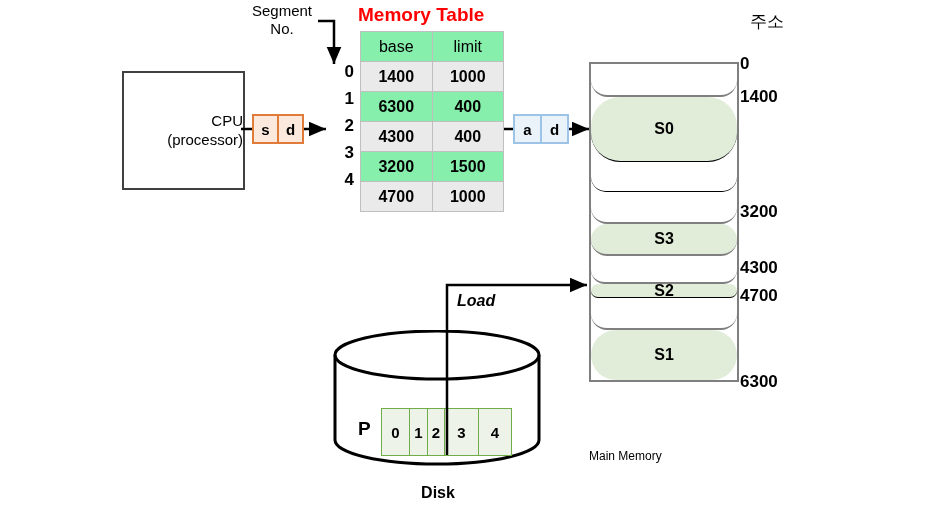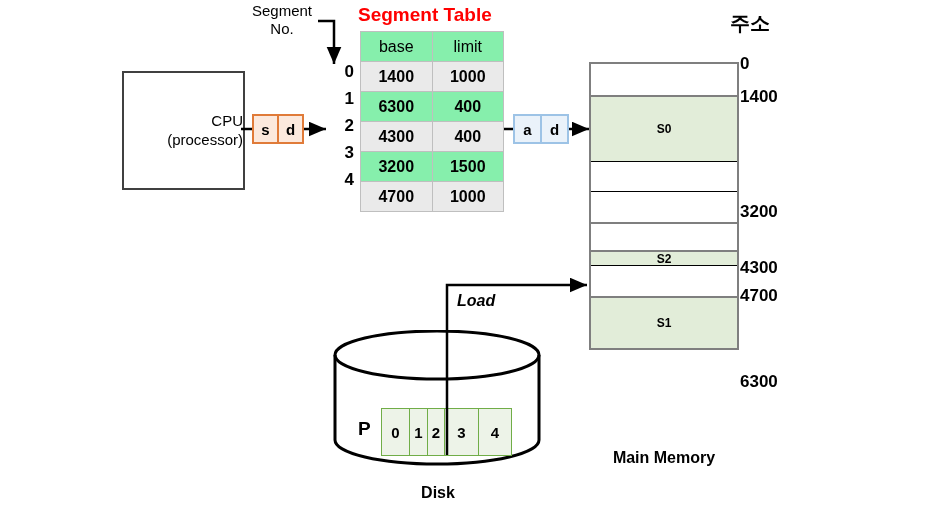--- a/index.html
+++ b/index.html
@@ -37,27 +37,27 @@
   #idx-col{left:330px;top:58px;width:24px;text-align:right;}
   #idx-col div{height:27px;line-height:27px;font-size:17px;font-weight:bold;}
   #segno-label{left:236px;top:2px;width:92px;text-align:center;
                font-size:15px;font-weight:normal;line-height:1.2;}
 
   
   #mem{left:589px;top:62px;width:146px;border:2px solid #7F7F7F;
        box-sizing:content-box;background:#fff;}
   #mem div.row{border-bottom:1px solid #000;box-sizing:border-box;
        display:flex;align-items:center;justify-content:center;
-       font-size:12px;font-weight:bold;background:#fff;}
+       font-size:16px;font-weight:bold;background:#fff;border-radius:29px;}
   #mem div.row:last-child{border-bottom:none;}
   #mem div.row.seg{background:#E2EDD9;}
   #mem div.row.thick{border-bottom:2px solid #7F7F7F;}
-  #mem-label{left:589px;top:449px;width:150px;text-align:center;
-             font-size:16px;font-weight:bold;}
-  #addr-title{left:730px;top:10px;font-size:20px;font-weight:bold;}
+  #mem-label{left:589px;top:449px;width:150px;text-align:left;
+             font-size:12px;font-weight:normal;}
+  #addr-title{left:750px;top:10px;font-size:17px;font-weight:normal;}
   .addr{left:740px;font-size:17px;font-weight:bold;}
 
   
   #disk-svg{left:330px;top:330px;}
   #disk-label{left:378px;top:484px;width:120px;text-align:center;
               font-size:16px;font-weight:bold;}
   #disk-p{left:358px;top:418px;font-size:19px;font-weight:bold;}
   #disk-blocks{left:381px;top:408px;height:48px;display:flex;
                border:1px solid #70AD47;box-sizing:border-box;background:#EDF3E8;}
   #disk-blocks>div{display:flex;align-items:center;justify-content:center;
@@ -84,21 +84,21 @@
 <div class="abs" id="ad-box">
   <div>a</div>
   <div>d</div>
 </div>
 
 <div class="abs" id="segno-label">
   <div>Segment</div>
   <div>No.</div>
 </div>
 
-<div class="abs" id="seg-title">Segment Table</div>
+<div class="abs" id="seg-title">Memory Table</div>
 
 <div class="abs" id="idx-col">
   <div>0</div>
   <div>1</div>
   <div>2</div>
   <div>3</div>
   <div>4</div>
 </div>
 
 <table class="abs" id="seg-table">
@@ -130,20 +130,21 @@
 </tbody>
   </table>
 
 <div class="abs" id="addr-title">주소</div>
 
 <div class="abs" id="mem">
   <div class="row thick" style="height:33px"></div>
   <div class="row seg" style="height:65px">S0</div>
   <div class="row" style="height:30px"></div>
   <div class="row thick" style="height:32px"></div>
+  <div class="row seg thick" style="height:32px">S3</div>
   <div class="row thick" style="height:28px"></div>
   <div class="row seg" style="height:14px">S2</div>
   <div class="row thick" style="height:32px"></div>
   <div class="row seg" style="height:50px">S1</div>
 </div>
 
 <div class="abs addr" style="top:54px">0</div>
 <div class="abs addr" style="top:87px">1400</div>
 <div class="abs addr" style="top:202px">3200</div>
 <div class="abs addr" style="top:258px">4300</div>

